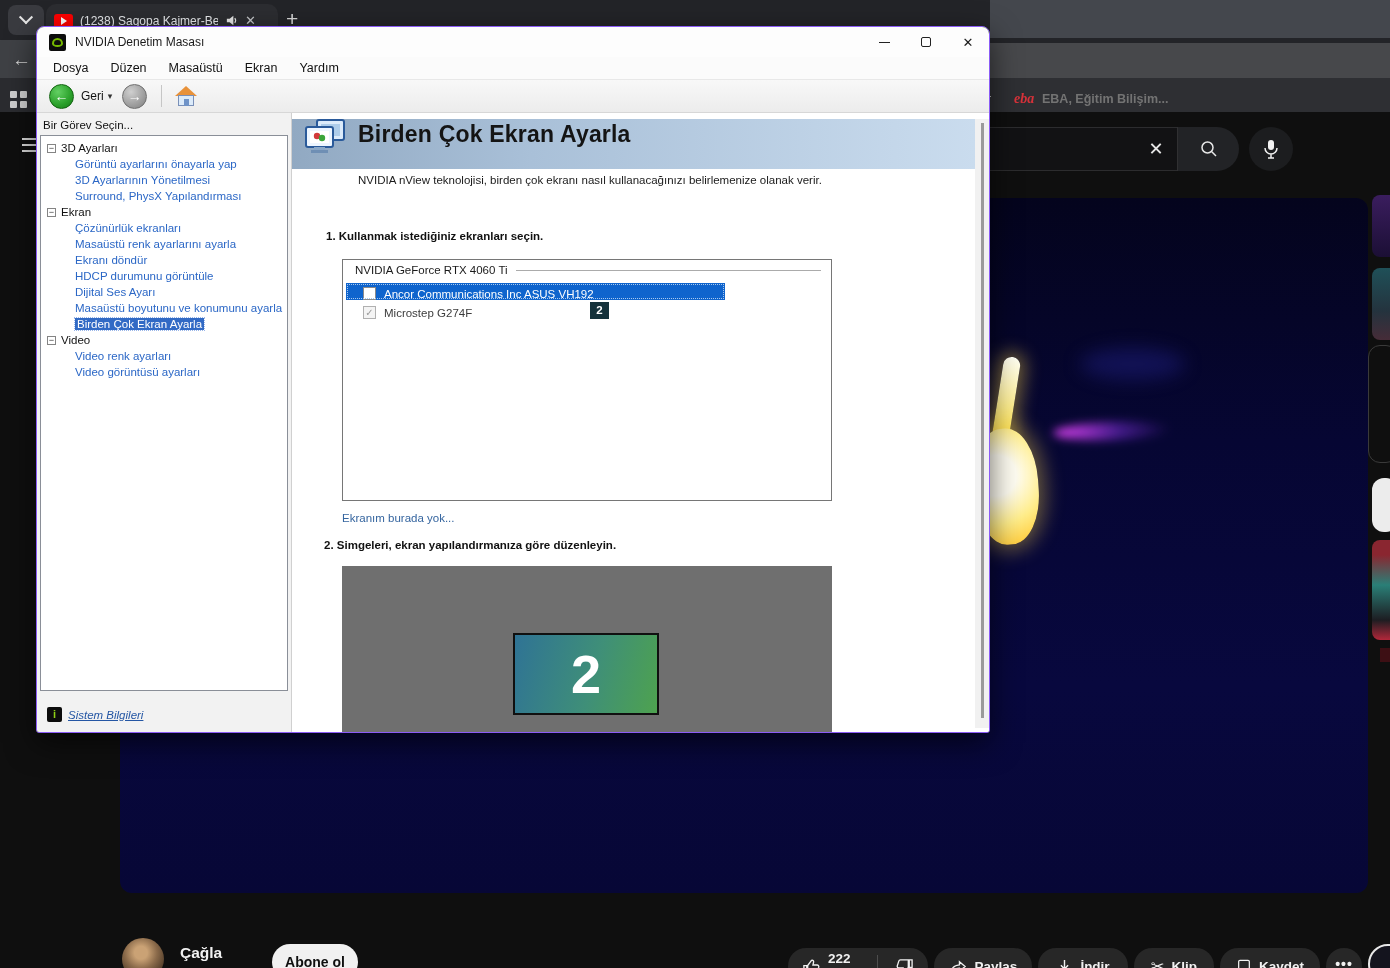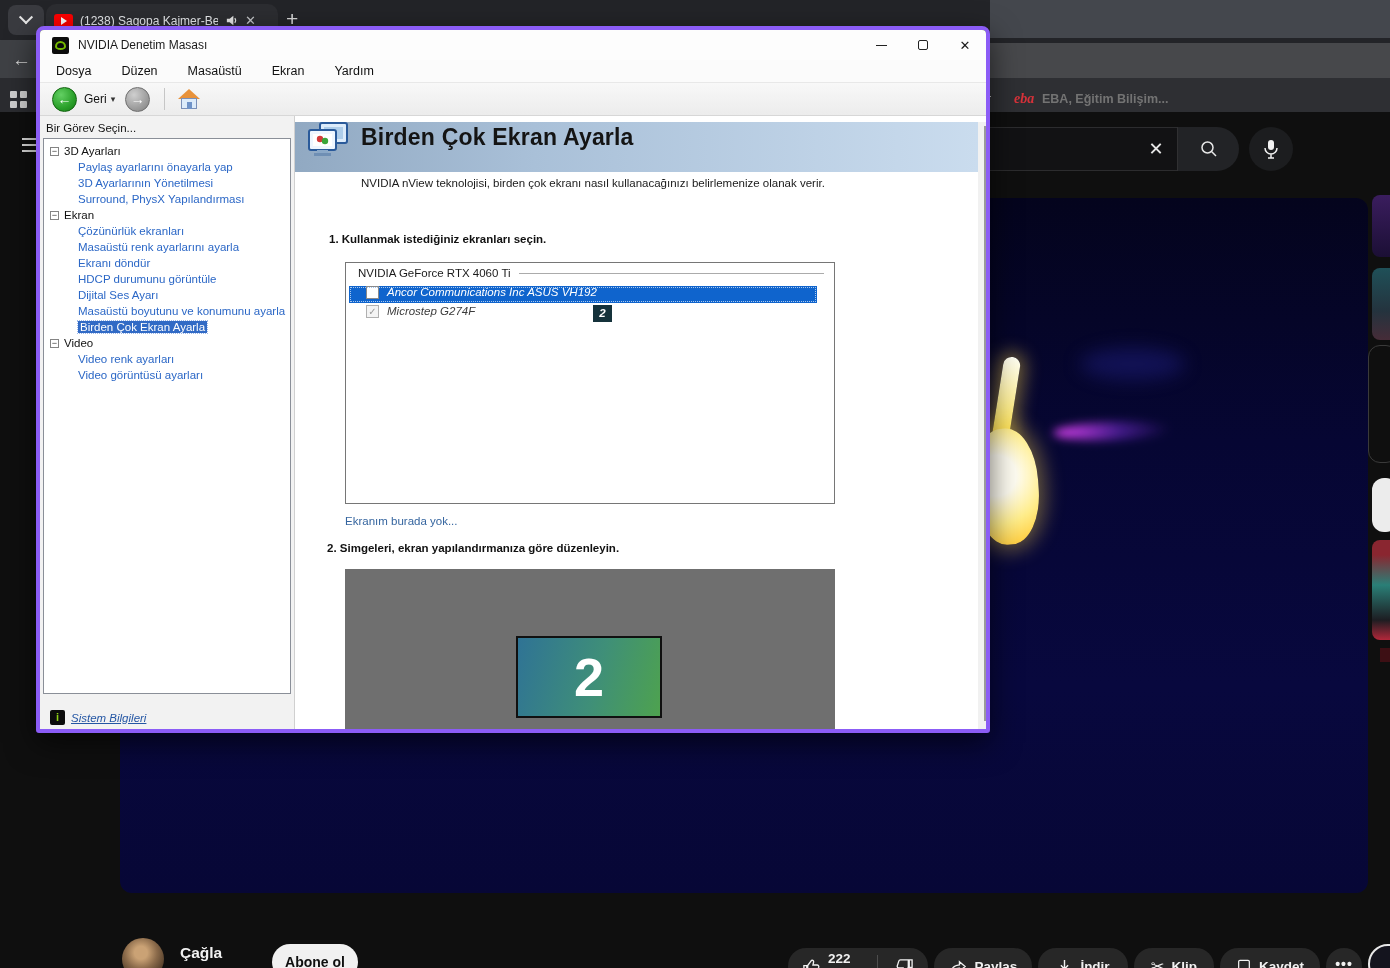--- a/index.html
+++ b/index.html
@@ -83,32 +83,32 @@
   .share-pill{left:934px;width:98px;}
   .download-pill{left:1038px;width:90px;}
   .clip-pill{left:1134px;width:80px;}
   .save-pill{left:1220px;width:100px;}
   .more-btn{left:1326px;top:948px;width:36px;height:36px;border-radius:50%;background:#272727;color:#f1f1f1;
     font-size:14px;font-weight:bold;text-align:center;line-height:32px;letter-spacing:1px;}
   .partial-avatar{left:1368px;top:944px;width:40px;height:40px;border-radius:50%;border:2px solid #e8e8e8;background:#14141e;}
   .scissors{font-size:16px;font-weight:normal;}
 
   
-  .nv-window{left:36px;top:26px;width:954px;height:707px;background:#4d7c0f;border:4px solid #8b5cf6;
+  .nv-window{left:36px;top:26px;width:954px;height:707px;background:#4d7c0f;border:1px solid #8b5cf6;
     border-radius:8px 8px 3px 3px;box-shadow:0 10px 30px rgba(0,0,0,.6);overflow:hidden;}
   .nv-titlebar{left:0;top:0;width:100%;height:30px;background:#fdfdfd;display:flex;align-items:center;}
   .nv-app-icon{width:17px;height:17px;margin:0 9px 0 12px;background:#0c0c0c;border-radius:2px;position:relative;}
   .nv-app-icon i{position:absolute;left:3px;top:4px;width:11px;height:9px;border:2px solid #76b900;border-radius:50% 50% 50% 50%/60% 60% 40% 40%;}
   .nv-title{font-size:12px;color:#1a1a1a;}
   .nv-controls{margin-left:auto;display:flex;height:100%;}
   .nv-ctrl{width:42px;height:100%;display:flex;align-items:center;justify-content:center;color:#1a1a1a;}
   .nv-min i{display:block;width:11px;height:0;border-top:1.6px solid #222;}
   .nv-max i{display:block;width:10px;height:10px;border:1.4px solid #222;border-radius:2px;}
   .nv-close{font-size:13px;}
-  .nv-menubar{left:0;top:30px;width:100%;height:22px;background:#fbfbfb;display:flex;align-items:center;padding-left:6px;gap:10px;}
+  .nv-menubar{left:0;top:30px;width:100%;height:22px;background:#fbfbfb;display:flex;align-items:center;padding-left:6px;gap:2px;}
   .menu-item{font-size:12.5px;color:#111;padding:2px 10px;}
   .nv-toolbar{left:0;top:52px;width:100%;height:34px;background:linear-gradient(180deg,#f8f8f8,#ececec);
     border-top:1px solid #e8e8e8;border-bottom:1px solid #d7d7d7;display:flex;align-items:center;padding-left:12px;}
   .circ-btn{width:25px;height:25px;border-radius:50%;display:flex;align-items:center;justify-content:center;
     color:#fff;font-size:14px;font-weight:bold;line-height:1;}
   .back-circ{background:radial-gradient(circle at 35% 30%,#63d063,#2aa02a 60%,#157a15);border:1px solid #11640f;}
   .fwd-circ{background:radial-gradient(circle at 35% 30%,#cfcfcf,#9a9a9a 65%,#7e7e7e);border:1px solid #6f6f6f;margin-left:10px;}
   .back-label{font-size:12px;color:#111;margin:0 4px 0 7px;}
   .caret{font-size:9px;color:#333;}
   .tb-sep{width:1px;height:22px;background:#c6c6c6;margin:0 12px 0 14px;}
@@ -138,21 +138,21 @@
   .content-scrollthumb{left:689px;top:10px;width:3px;height:595px;background:#9a9a9a;}
   .page-header{left:0px;top:6px;width:683px;height:50px;background:linear-gradient(90deg,#91a9c2,#a9c0d8 35%,#cadcee);}
   .hdr-icon{left:12px;top:6px;width:42px;height:38px;}
   .page-title{left:66px;top:8px;font-size:23px;font-weight:bold;color:#141414;letter-spacing:.2px;}
   .page-subtitle{left:66px;top:61px;font-size:11.5px;color:#1a1a1a;}
   .step1{left:34px;top:117px;font-size:11.5px;font-weight:bold;color:#111;}
   .listbox{left:50px;top:146px;width:490px;height:242px;background:#fff;border:1px solid #767676;}
   .gpu-row{left:12px;top:4px;width:466px;display:flex;align-items:center;gap:8px;}
   .gpu-name{font-size:11.5px;color:#1a1a1a;white-space:nowrap;}
   .gpu-line{flex:1;height:1px;background:#ababab;}
-  .disp-row{left:3px;width:468px;height:17px;display:flex;align-items:flex-start;font-style:italic;}
+  .disp-row{left:3px;width:379px;height:17px;display:flex;align-items:flex-end;}
   .disp-row1{top:23px;background:#0f64cd;outline:1px dotted #a8c8ee;outline-offset:-2px;}
   .disp-row2{top:42px;}
   .cb{width:13px;height:13px;border:1px solid #8a8a8a;background:#fff;margin:0 8px 0 17px;flex:0 0 auto;
     font-size:10px;line-height:11px;text-align:center;}
   .cb.checked{background:#f4f4f4;border-color:#b0b0b0;color:#9a9a9a;}
   .disp1-label{font-size:11.5px;color:#fff;}
   .disp2-label{font-size:11.5px;color:#3c3c3c;}
   .disp-badge{position:absolute;left:244px;top:0px;width:19px;height:17px;background:#15323b;color:#fff;
     font-size:11.5px;font-weight:bold;text-align:center;line-height:17px;}
   .nothere-link{left:50px;top:399px;font-size:11.5px;color:#35659f;}
@@ -321,21 +321,21 @@
     <div class="abs nv-body">
 
       <div class="abs nv-sidebar">
         <div class="abs sidebar-header">Bir Görev Seçin...</div>
         <div class="abs tree-box">
             <div class="tree-row cat">
               <span class="expander">−</span>
               <span class="lbl">3D Ayarları</span>
             </div>
             <div class="tree-row leaf">
-              <span class="lbl">Paylaş ayarlarını önayarla yap</span>
+              <span class="lbl">Görüntü ayarlarını önayarla yap</span>
             </div>
             <div class="tree-row leaf">
               <span class="lbl">3D Ayarlarının Yönetilmesi</span>
             </div>
             <div class="tree-row leaf">
               <span class="lbl">Surround, PhysX Yapılandırması</span>
             </div>
             <div class="tree-row cat">
               <span class="expander">−</span>
               <span class="lbl">Ekran</span>

